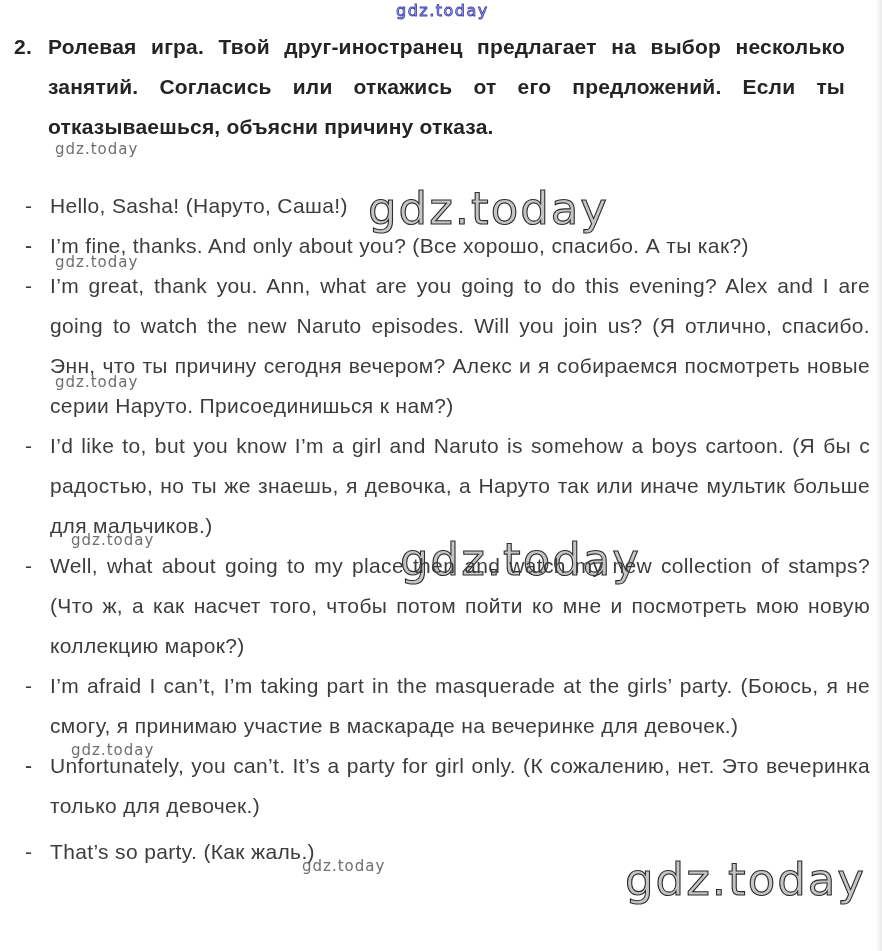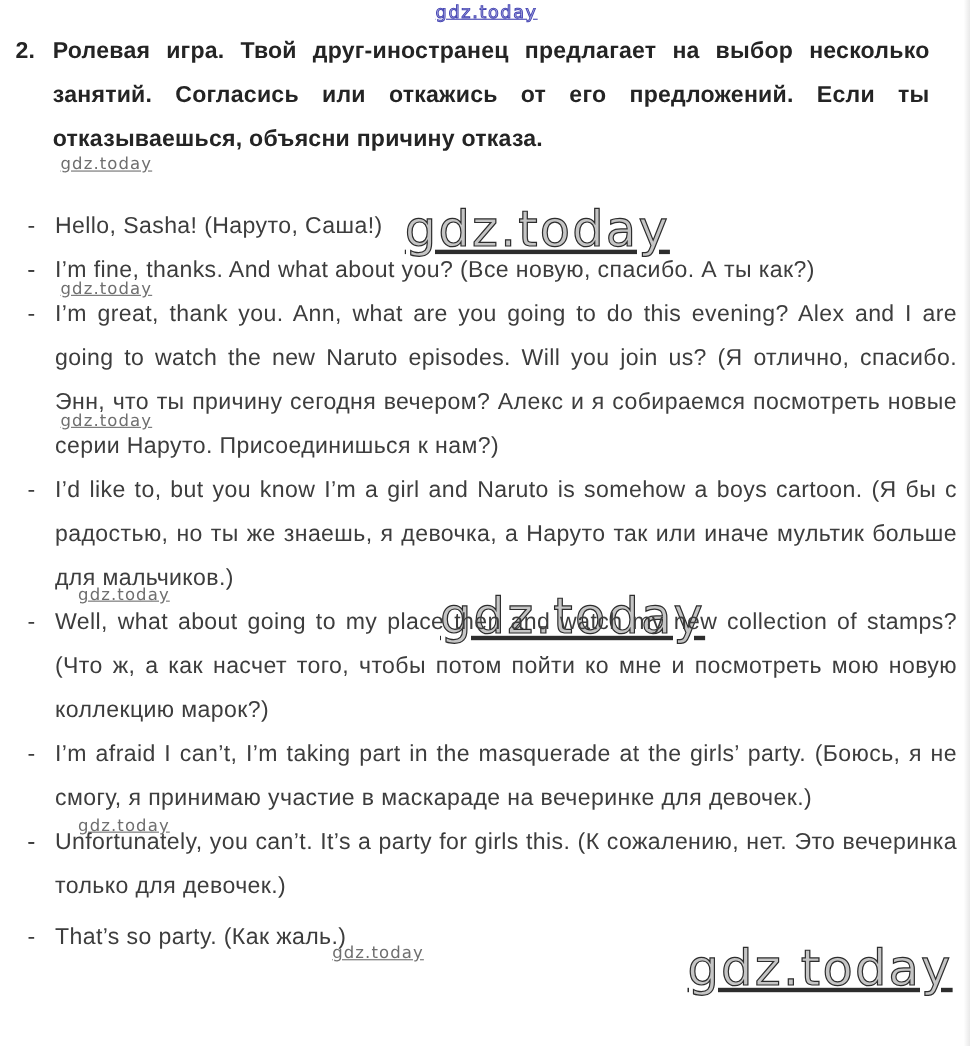--- a/index.html
+++ b/index.html
@@ -15,21 +15,21 @@
   }
   .edge-shade {
     position: absolute;
     right: 0; top: 0;
     width: 6px; height: 100%;
     background: linear-gradient(to right, rgba(0,0,0,0), rgba(0,0,0,0.09));
     pointer-events: none;
   }
 
   
-  .wm { position: absolute; font-family: "DejaVu Sans", sans-serif; white-space: nowrap; pointer-events: none; text-decoration: underline; }
+  .wm { position: absolute; font-family: "DejaVu Sans", sans-serif; white-space: nowrap; pointer-events: none; }
   .wm-blue {
     left: 396px; top: 1px;
     font-size: 16px; letter-spacing: 1.5px;
     color: rgba(70,70,180,0.35);
     -webkit-text-stroke: 0.9px #4646b4;
   }
   .wm-big {
     font-size: 45px; letter-spacing: 2px;
     color: rgba(45,45,45,0.28);
     -webkit-text-stroke: 1.1px #2d2d2d;
@@ -115,21 +115,21 @@
   <div class="dialogue">
     <div class="item">
       <span class="dash">-</span>
       <span>Hello, Sasha! (Наруто, Саша!)</span>
     </div>
     <div class="item">
       <span class="dash">-</span>
     </div>
     <div class="item">
       <span class="dash">-</span>
-      <span>I’m fine, thanks. And what about you? (Все новую, спасибо. А ты как?)</span>
+      <span>I’m fine, thanks. And only about you? (Все хорошо, спасибо. А ты как?)</span>
     </div>
     <div class="item">
       <span class="dash">-</span>
       <span>I’m great, thank you. Ann, what are you going to do this evening? Alex and I are going to watch the new Naruto episodes. Will you join us? (Я отлично, спасибо. Энн, что ты причину сегодня вечером? Алекс и я собираемся посмотреть новые серии Наруто. Присоединишься к нам?)</span>
     </div>
     <div class="item">
       <span class="dash">-</span>
       <span>I’d like to, but you know I’m a girl and Naruto is somehow a boys cartoon. (Я бы с радостью, но ты же знаешь, я девочка, а Наруто так или иначе мультик больше для мальчиков.)</span>
     </div>
     <div class="item">
@@ -138,21 +138,21 @@
     </div>
     <div class="item">
       <span class="dash">-</span>
       <span>I’m afraid I can’t, I’m taking part in the masquerade at the girls’ party. (Боюсь, я не смогу, я принимаю участие в маскараде на вечеринке для девочек.)</span>
     </div>
     <div class="item">
       <span class="dash">-</span>
     </div>
     <div class="item">
       <span class="dash">-</span>
-      <span>Unfortunately, you can’t. It’s a party for girls this. (К сожалению, нет. Это вечеринка только для девочек.)</span>
+      <span>Unfortunately, you can’t. It’s a party for girl only. (К сожалению, нет. Это вечеринка только для девочек.)</span>
     </div>
     <div class="item item-last">
       <span class="dash">-</span>
       <span>That’s so party. (Как жаль.)</span>
     </div>
   </div>
 
   <div class="edge-shade"></div>
 </div>
 

